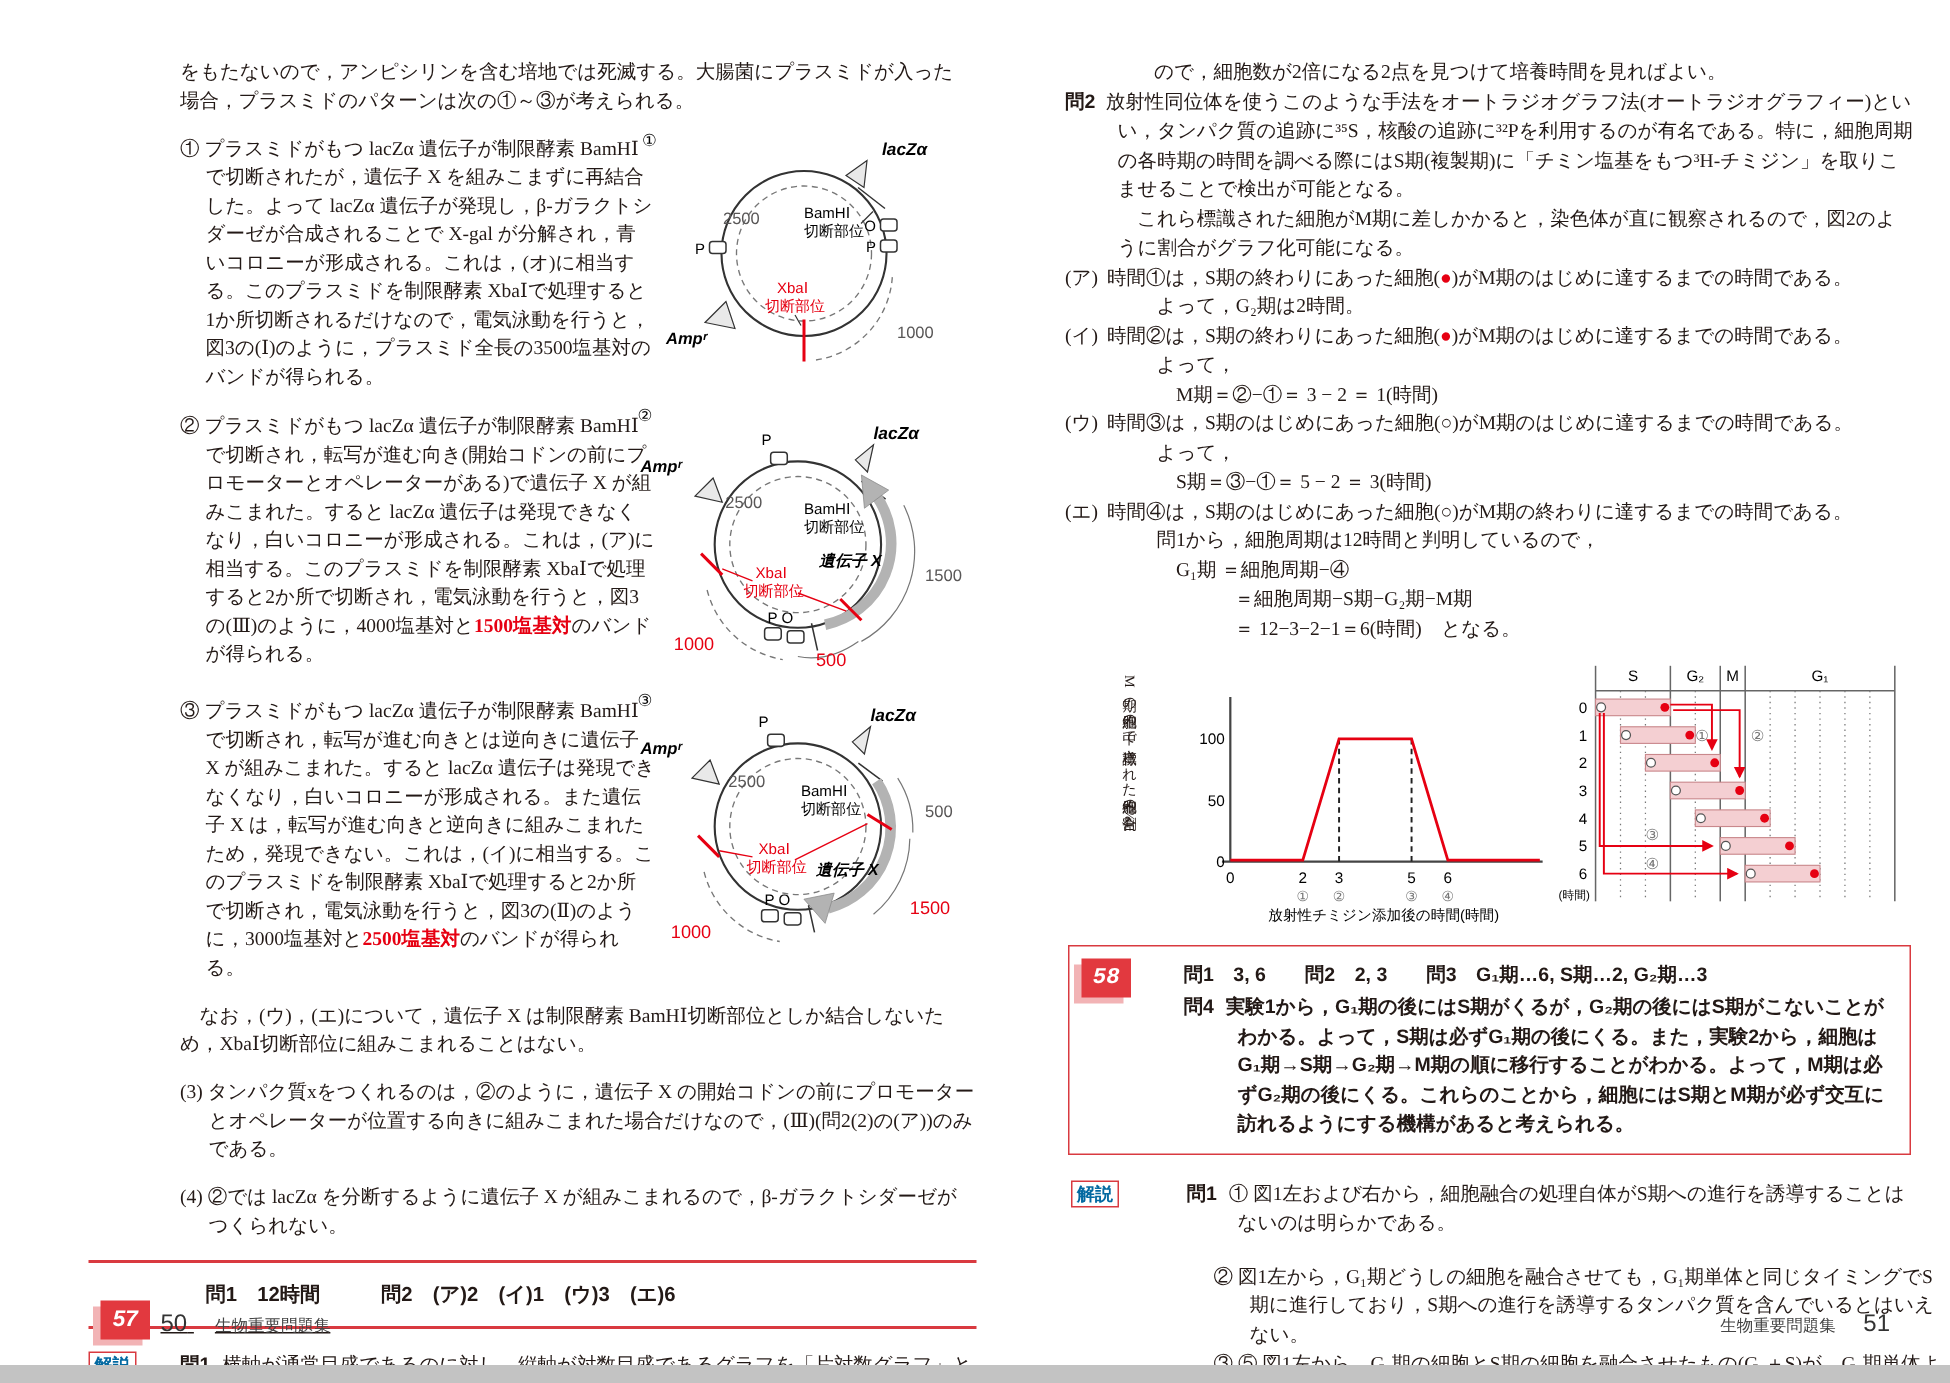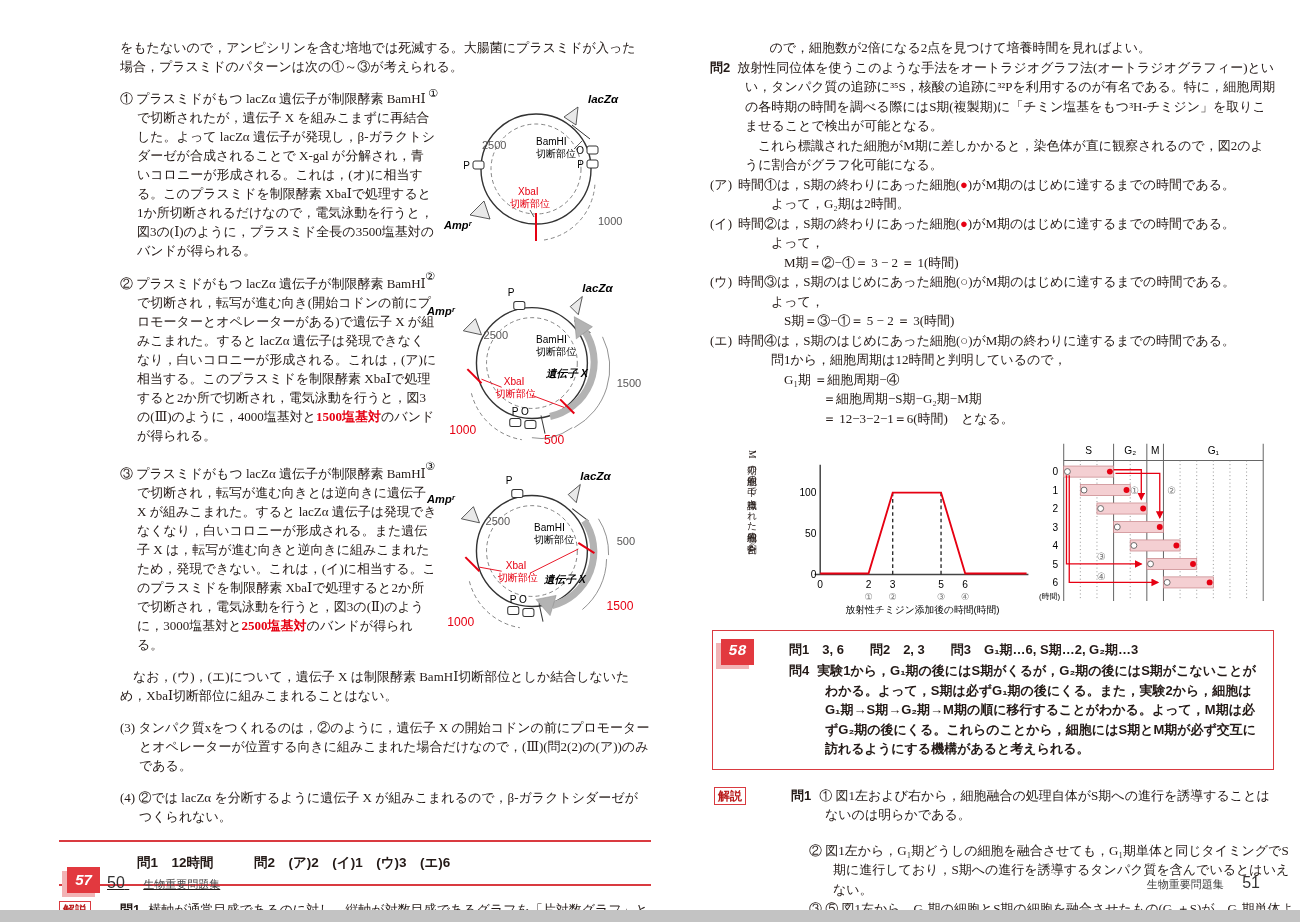--- a/index.html
+++ b/index.html
@@ -22,21 +22,21 @@
   .note-h{padding-left:19px;text-indent:-19px;}
   .ansbox57{position:relative;margin-top:14px;margin-left:4px;width:592px;box-sizing:border-box;
             border-top:2.5px solid #d93a40;border-bottom:2.5px solid #d93a40;
             padding:12px 6px 12px 78px;}
   .badge{position:absolute;left:8px;top:25px;width:33px;height:26px;background:#e2393f;
          color:#fff;font-style:italic;font-weight:bold;font-size:15px;text-align:center;
          line-height:26px;font-family:"Liberation Sans",sans-serif;
          box-shadow:-5px 4px 0 0 #f2b3b5;}
   .ans-line{font-weight:bold;font-size:13.5px;}
   .kai-row{position:relative;margin-top:14px;padding-left:65px;width:530px;}
-  .kai-badge{position:absolute;left:4px;top:1px;border:1.6px solid #d93a40;color:#b91c1c;
+  .kai-badge{position:absolute;left:4px;top:1px;border:1.6px solid #d93a40;color:#0369a1;
              font-weight:bold;font-size:12px;padding:0 3px;line-height:16px;
              font-family:"Liberation Sans",sans-serif;}
   .kblock{padding-left:34px;text-indent:-34px;}
   .kblock .khead{font-weight:bold;font-family:"Liberation Sans",sans-serif;padding-right:8px;}
   .footer{position:absolute;bottom:30px;font-family:"Liberation Sans",sans-serif;}
   .fl{left:52px;text-decoration:underline;}  .fr{right:16px;text-align:right;}
   .pgnum{font-size:16px;color:#333;}
   .pgtitle{font-size:11px;color:#444;margin:0 14px;}
   .graystrip{position:absolute;left:0;right:0;bottom:0;height:12px;background:#c3c3c3;}
   

